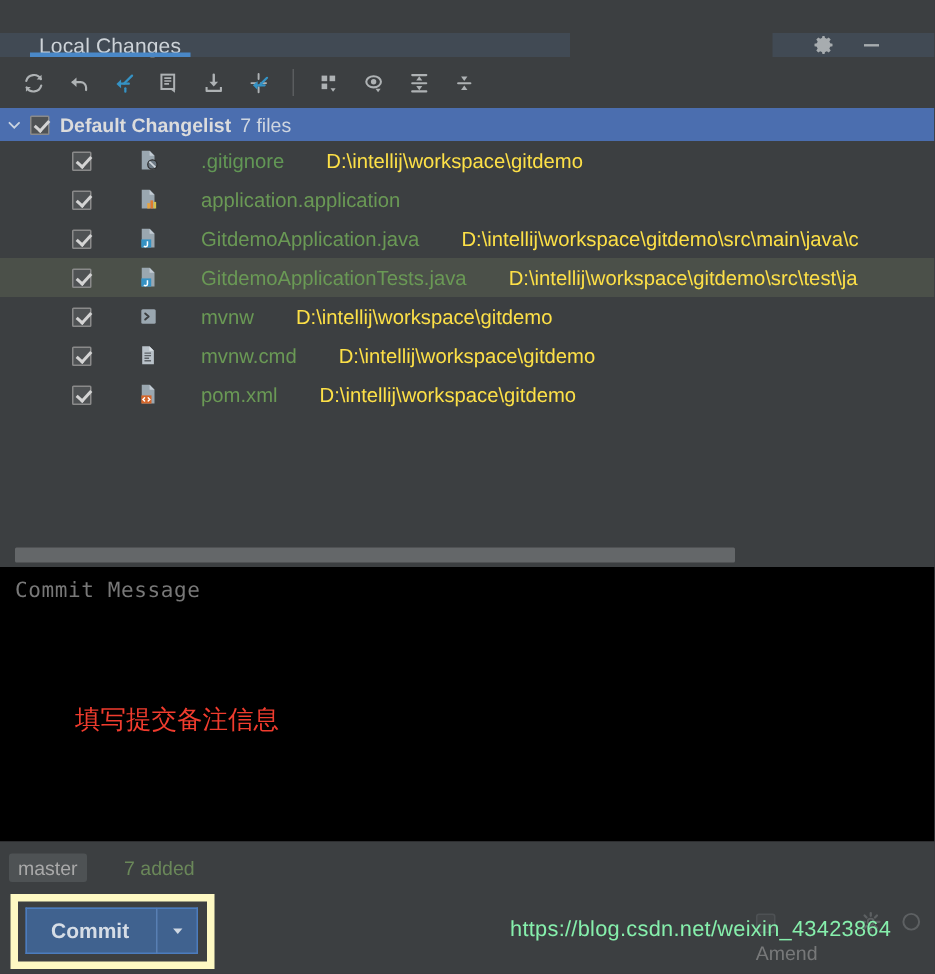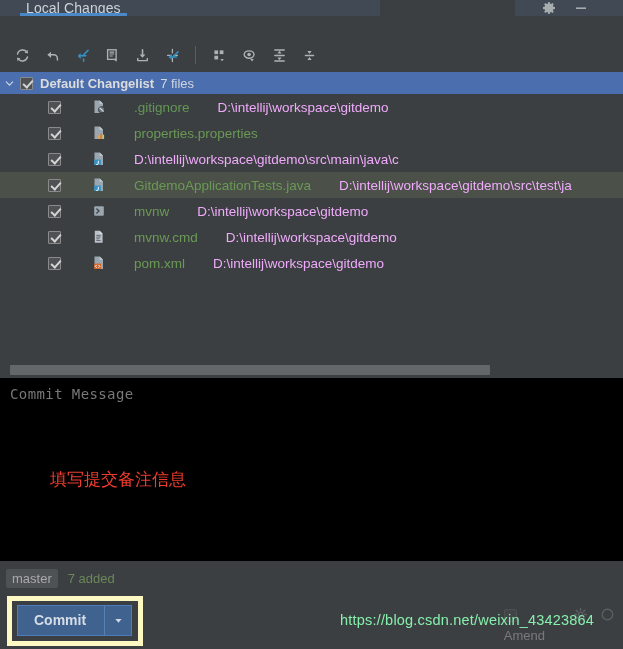--- a/index.html
+++ b/index.html
@@ -13,21 +13,21 @@
     position: relative;
     width: 623px; height: 649px;
     background: #3c3f41;
     display: flex; flex-direction: column;
   }
 
   
   .titlebar {
     height: 38px;
     background: #3c3f41;
-    display: flex; align-items: flex-start;
+    display: flex; align-items: flex-end;
     flex: none;
     position: relative;
   }
   .tabstrip {
     display: flex; align-items: stretch;
     background: #414a54;
     width: 380px;
   }
   .tab {
     position: relative;
@@ -135,21 +135,21 @@
     gap: 21px;
   }
   .file-row.selected { background: #4b5049; }
   .ficon {
     width: 16px; height: 16px;
     margin-left: 2px; margin-right: 6px;
     flex: none;
     display: block;
   }
   .fname { font-size: 13.5px; margin-right: 7px; }
-  .fpath { color: #f0abfc; font-size: 13.5px; }
+  .fpath { color: #fde047; font-size: 13.5px; }
 
   
   .hscroll-track {
     position: absolute;
     left: 0; right: 0; bottom: 0;
     height: 16px;
     background: #3c3f41;
     display: flex; align-items: center;
   }
   .hscroll-thumb {
@@ -186,21 +186,21 @@
 
   
   .bottom {
     flex: none;
     background: #3c3f41;
     height: 88px;
     position: relative;
   }
   .statusline {
     display: flex; align-items: center;
-    gap: 10px;
+    gap: 25px;
     padding: 6px 0 0 6px;
     height: 28px;
   }
   .branch-chip {
     background: #4e5254;
     color: #a9a9a9;
     font-size: 13px;
     padding: 2px 6px;
     border-radius: 2px;
     cursor: pointer;
@@ -416,33 +416,34 @@
       <span class="cbx"></span>
       <span class="ficon">
         <svg viewBox="0 0 16 16" width="16" height="16">
           <path d="M3.5 1.5h5.2l3.3 3.3v9.2H3.5z" fill="#9aa7b0"></path>
           <path d="M8.7 1.5l3.3 3.3H8.7z" fill="#c3ccd4"></path>
           <rect x="7.2" y="10.4" width="1.7" height="3.6" fill="#e8a33d"></rect>
           <rect x="9.3" y="8.6" width="1.7" height="5.4" fill="#e07a2f"></rect>
           <rect x="11.4" y="9.6" width="1.7" height="4.4" fill="#d6c14a"></rect>
         </svg>
       </span>
-      <span class="fname" style="color:#6a9955">properties.properties</span>
+      <span class="fname" style="color:#6a9955">application.application</span>
     </div>
 
     <div class="file-row">
       <span class="cbx"></span>
       <span class="ficon">
         <svg viewBox="0 0 16 16" width="16" height="16">
           <path d="M3.5 1.5h5.2l3.3 3.3v9.2H3.5z" fill="#9aa7b0"></path>
           <path d="M8.7 1.5l3.3 3.3H8.7z" fill="#c3ccd4"></path>
           <rect x="3.2" y="8.6" width="6.6" height="5.4" fill="#3592c4"></rect>
           <path d="M7.3 9.8v2.6c0 .7-.5 1.1-1.2 1.1-.5 0-.9-.2-1.1-.5" stroke="#fff" stroke-width="1" fill="none"></path>
         </svg>
       </span>
+      <span class="fname" style="color:#6a9955">GitdemoApplication.java</span>
       <span class="fpath">D:\intellij\workspace\gitdemo\src\main\java\c</span>
     </div>
 
     <div class="file-row selected">
       <span class="cbx"></span>
       <span class="ficon">
         <svg viewBox="0 0 16 16" width="16" height="16">
           <path d="M3.5 1.5h5.2l3.3 3.3v9.2H3.5z" fill="#9aa7b0"></path>
           <path d="M8.7 1.5l3.3 3.3H8.7z" fill="#c3ccd4"></path>
           <rect x="3.2" y="8.6" width="6.6" height="5.4" fill="#3592c4"></rect>

